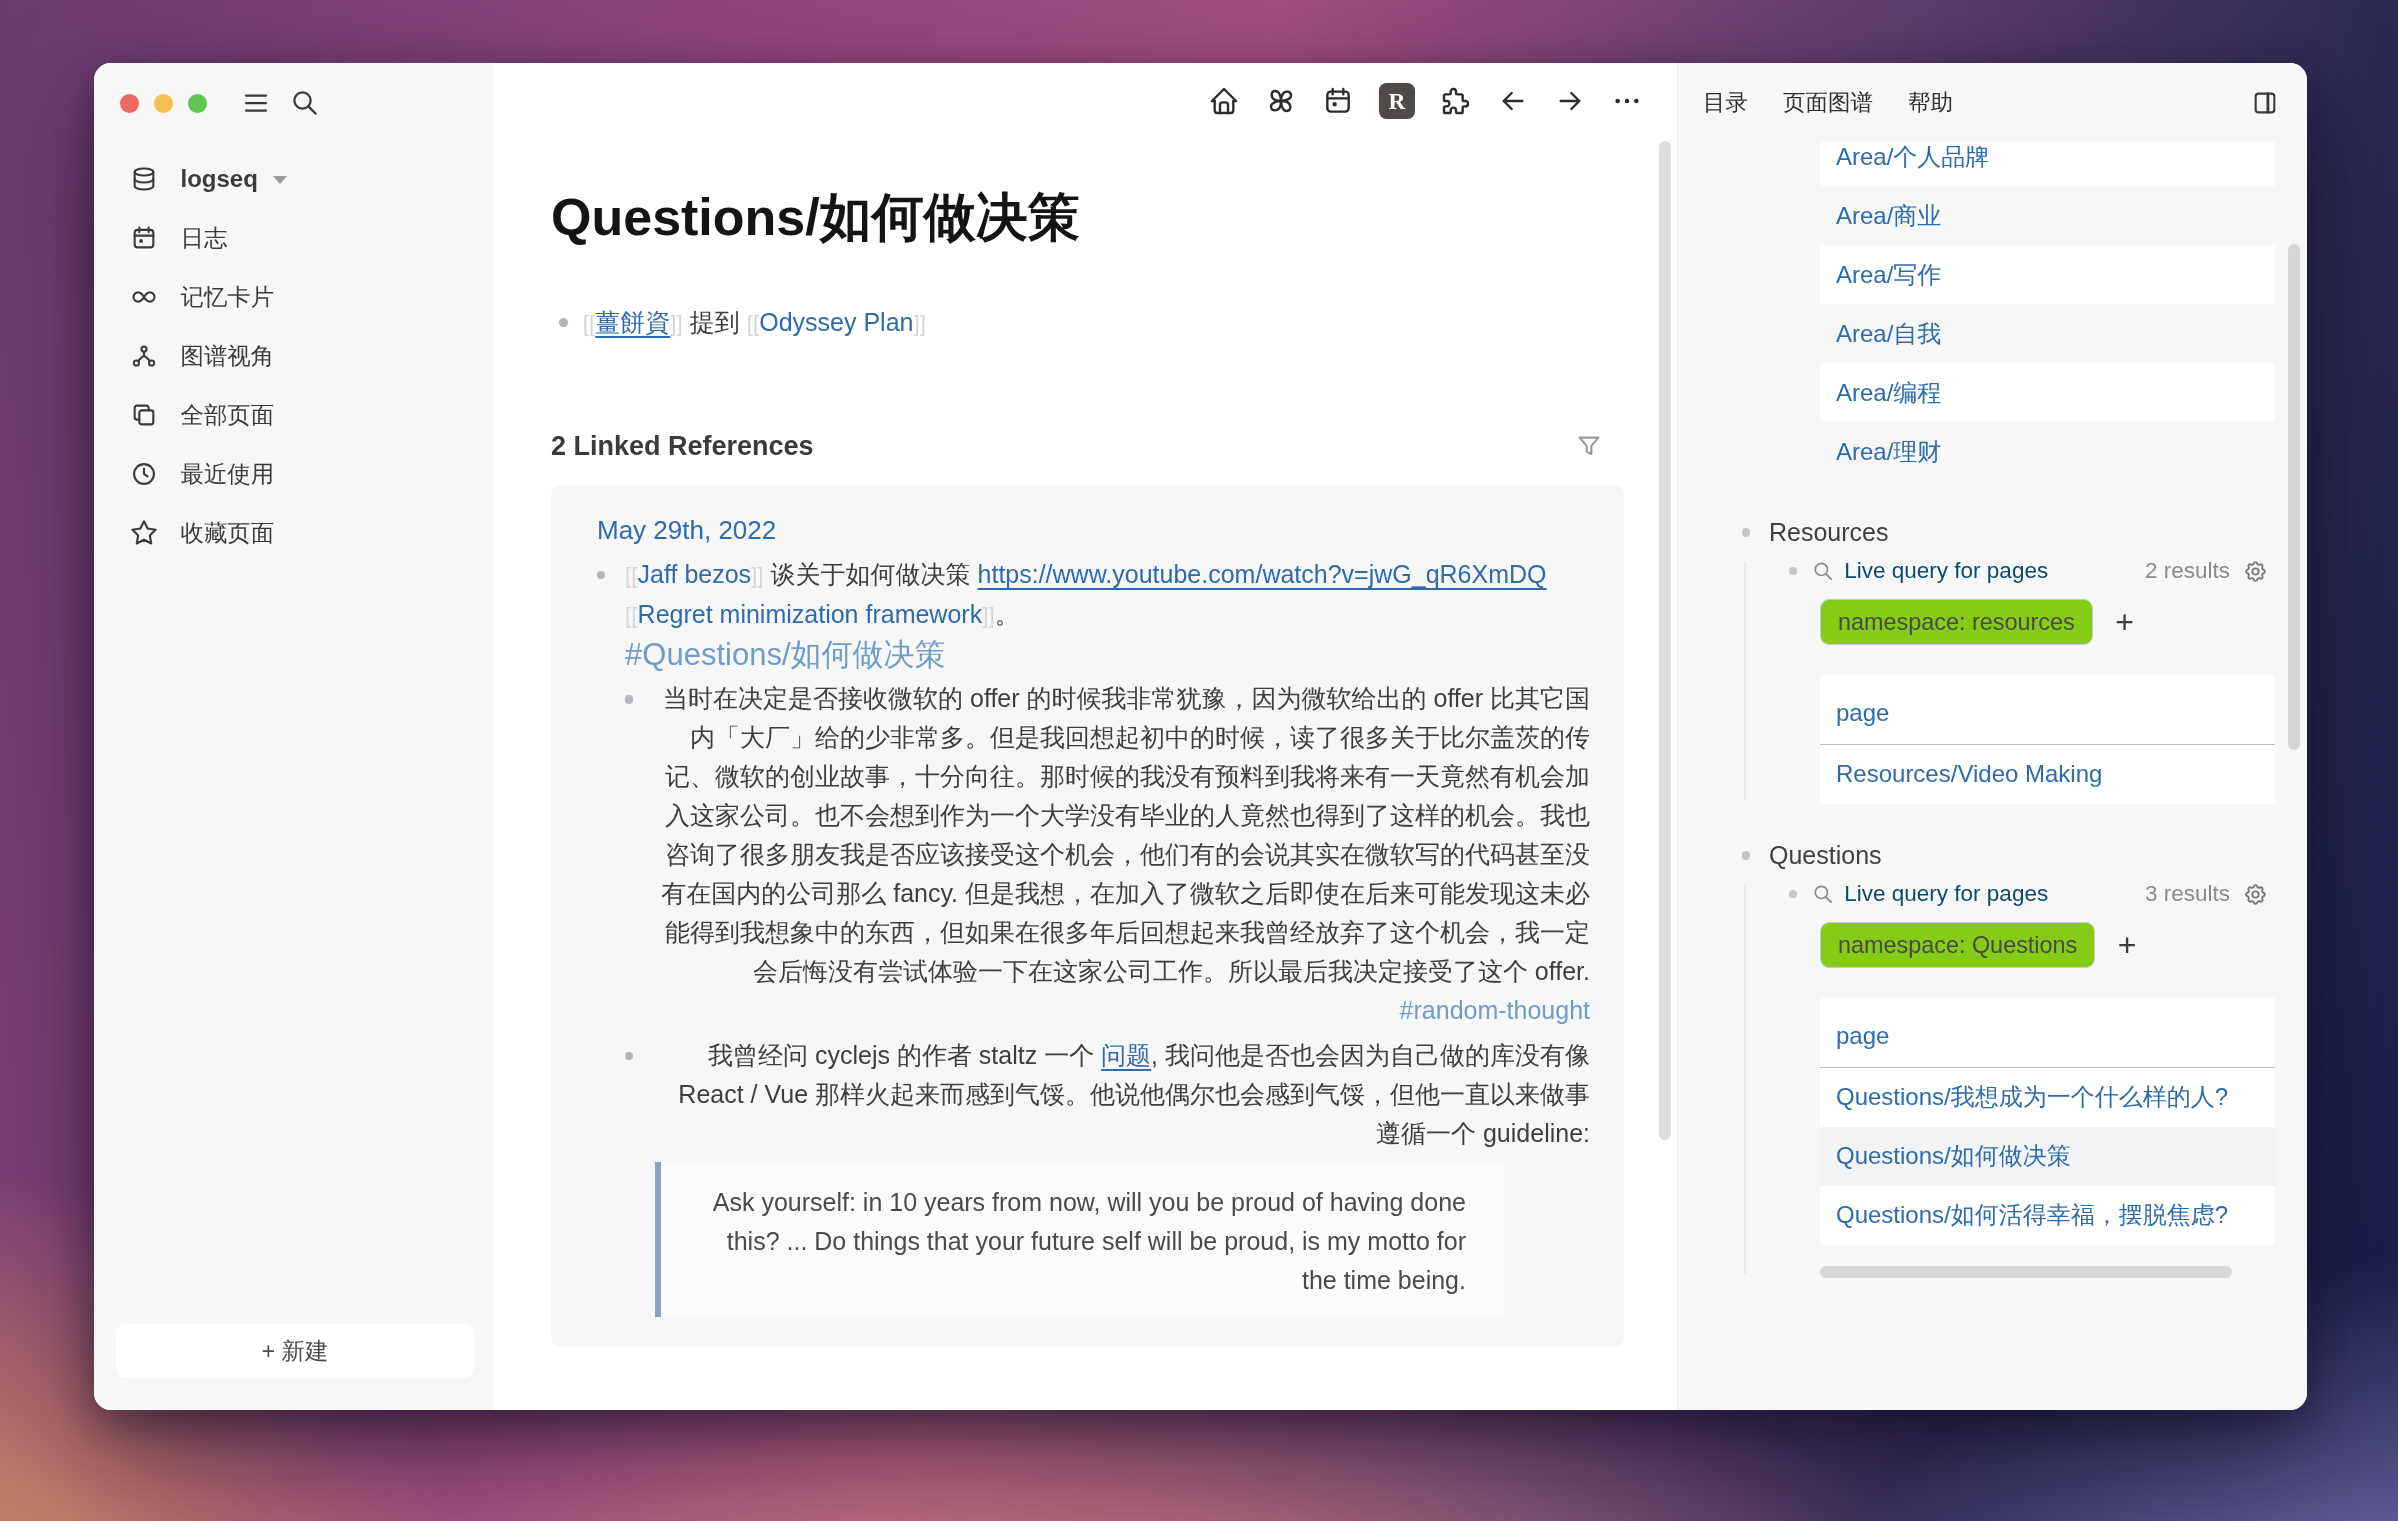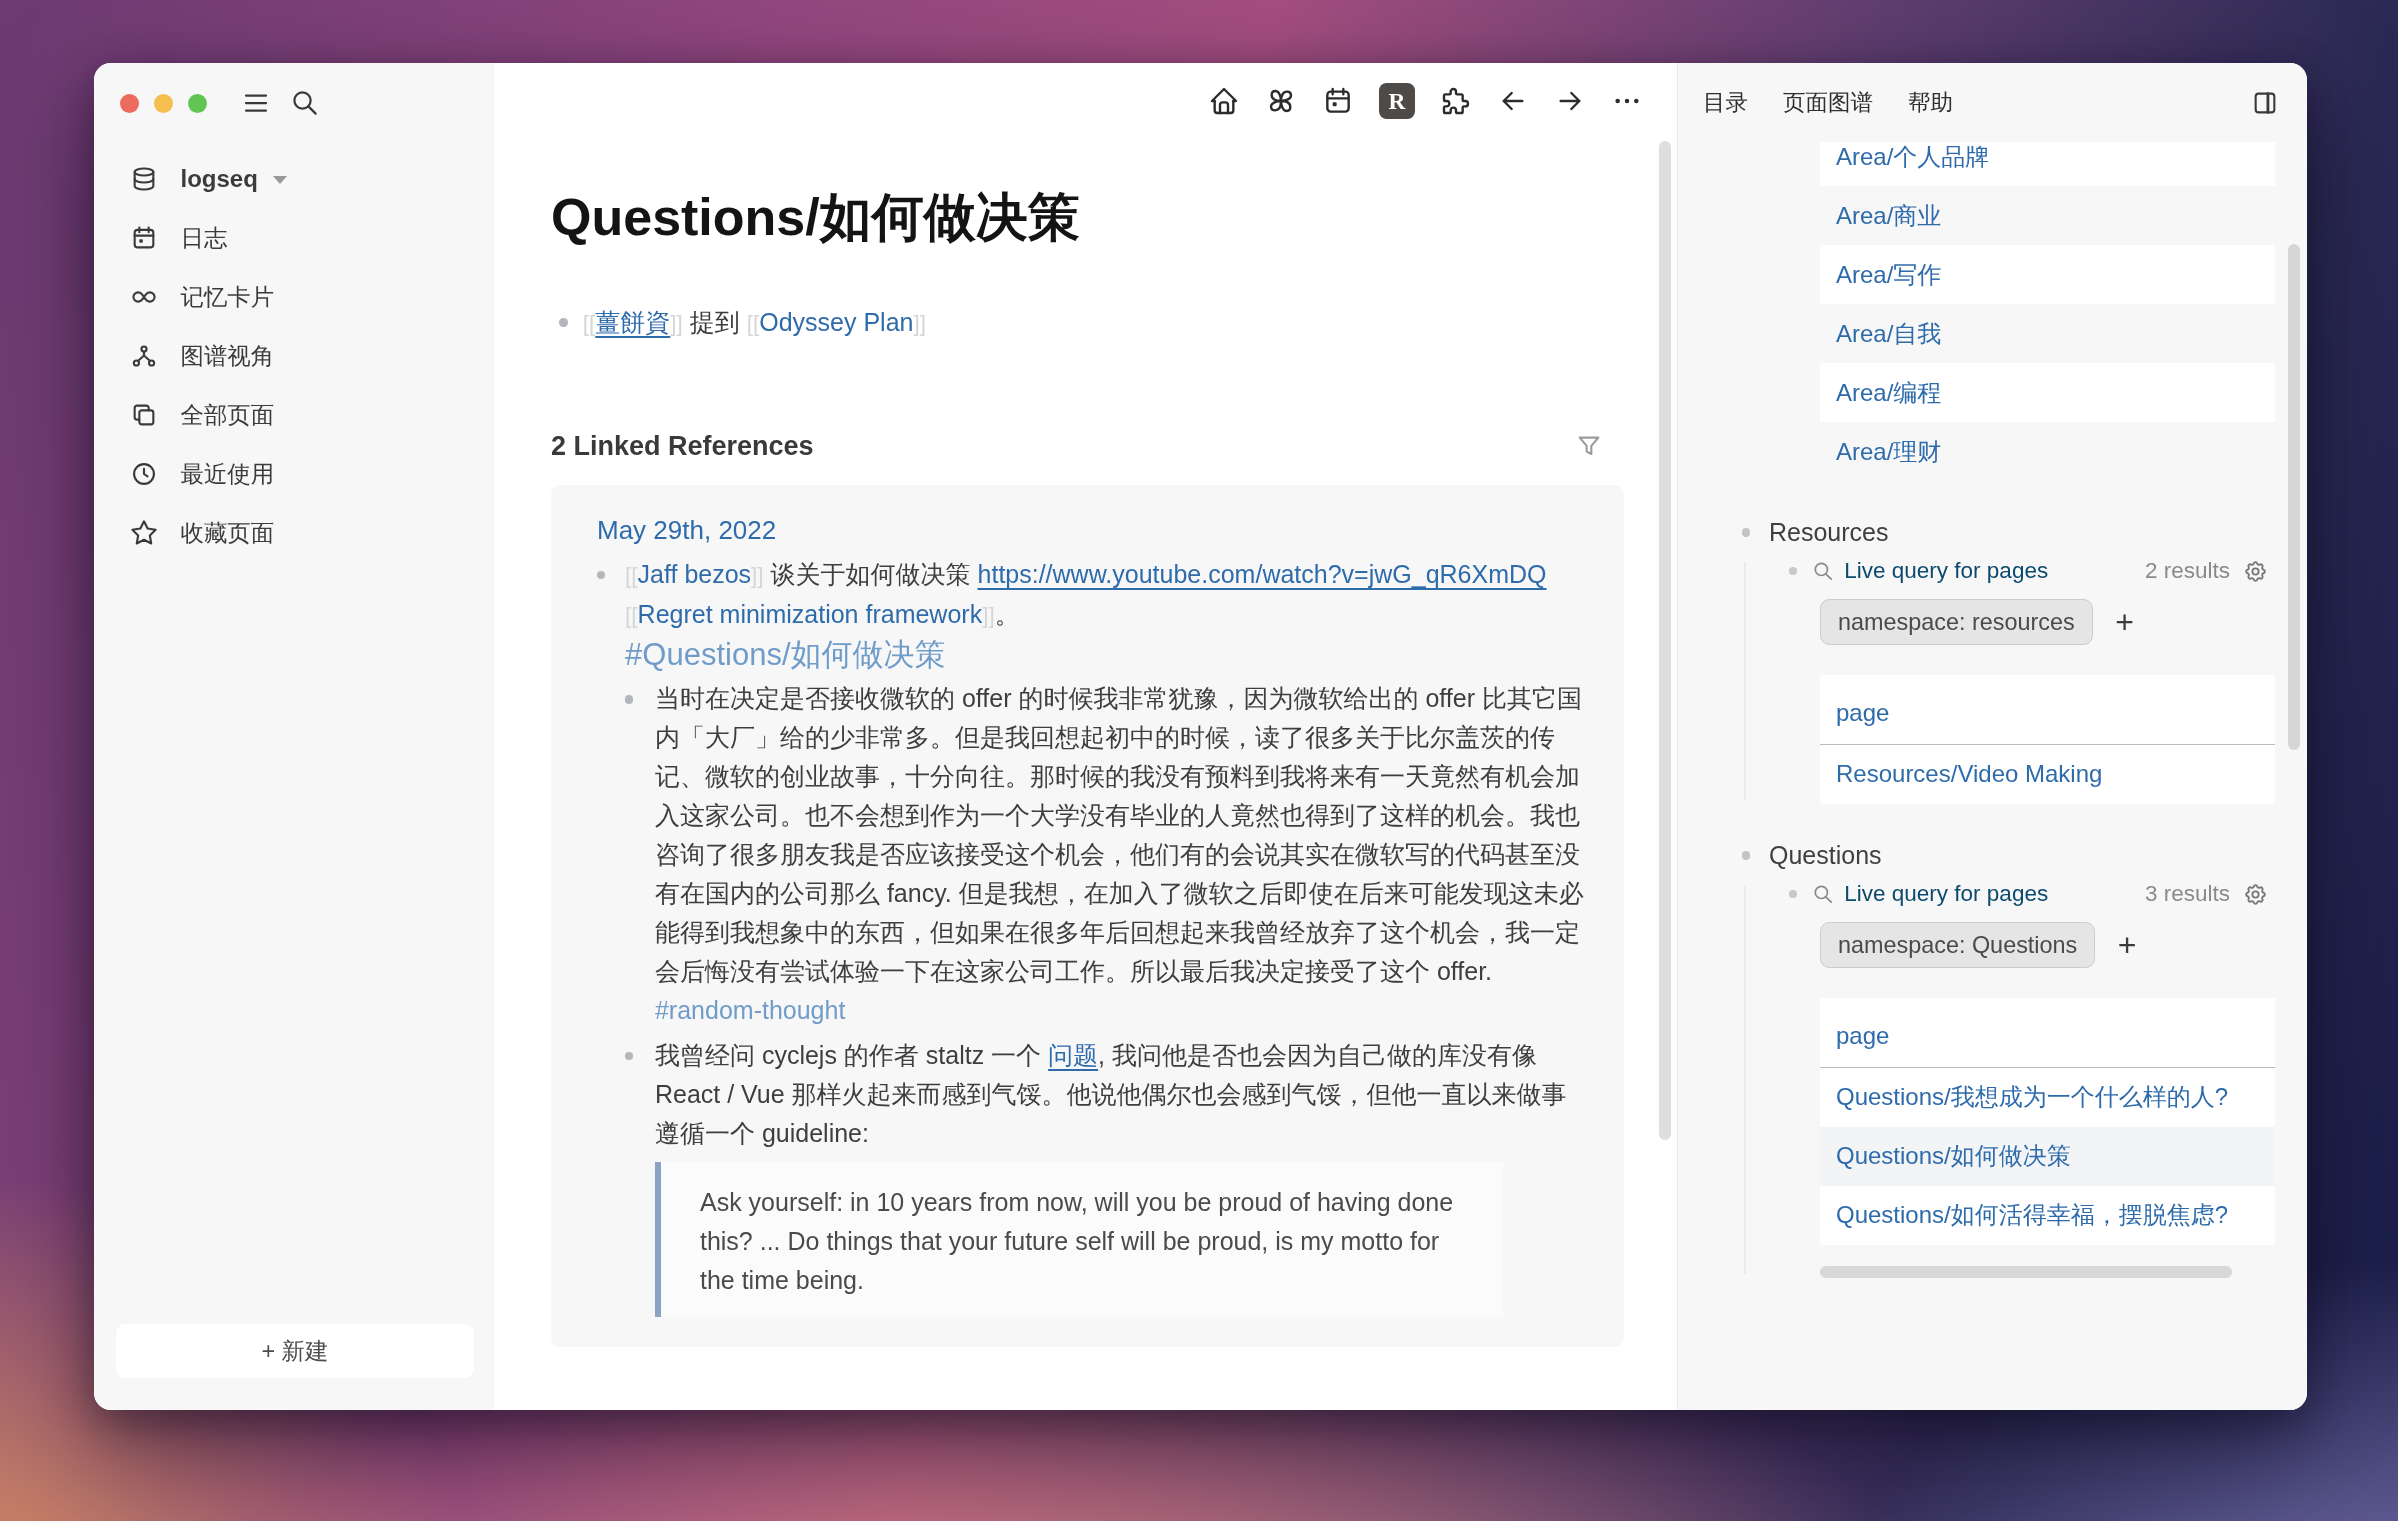--- a/index.html
+++ b/index.html
@@ -51,21 +51,21 @@
   .lr-head { display:flex; align-items:center; justify-content:space-between; margin-top:92px; padding-right:20.6px; width:1073px; }
   .lr-title { font-size:27px; font-weight:600; color:#3a3a3a; }
   .ref-card { width:1073px; background:#f7f7f8; border-radius:9.4px; margin-top:22.5px; padding:22.5px 34px 26px 46px; min-height:843px; }
   .date-link { font-size:26px; color:#2e6bab; cursor:pointer; display:inline-block; margin-top:7.5px; }
   .blk { font-size:25px; line-height:39px; color:#3e3e3e; }
   .lvl { display:flex; margin-top:9.4px; }
   .lvl > .dot { margin-top:16px; }
   .b1 { margin-left:19.7px; flex:1; }
   .lvl-in { display:flex; margin-top:5.6px; }
   .lvl-in > .dot { margin-top:16px; }
-  .b2 { margin-left:21.5px; flex:1; }
+  .b2 { margin-left:21.5px; flex:1;text-align:right; }
   .tag { color:#6f9cc9; cursor:pointer; }
   .tagline { display:block; font-size:31px; }
   .url { word-break:break-all; }
   .quote { margin:9.4px 0 3.7px 0; border-left:6.6px solid #8aa3c2; background:#fbfbfc; padding:20.6px 37px 17px 39px; font-size:25px; line-height:39px; color:#4a4a4a; width:848px; }
   .main-sb { position:absolute; right:5.6px; top:78px; width:12px; height:999px; border-radius:6.6px; background:#dedede; cursor:pointer; }
 
   
   .rs { width:630px; flex:0 0 630px; background:#f7f7f8; border-left:0.9px solid #e9e9e9; position:relative; }
   .rs-head { height:79px; display:flex; align-items:center; padding:0 28px 0 25px; gap:35px; }
   .rs-tab { font-size:22.5px; color:#2f2f2f; cursor:pointer; background:none; border:none; font-family:inherit; }
@@ -76,21 +76,21 @@
   .rs-section { margin:37px 0 0 58px; width:542px; }
   .sec-head { display:flex; align-items:center; font-size:25px; color:#3f3f3f; }
   .sec-head .dot { width:8.4px; height:8.4px; background:#c4c4c6; margin:0 19px 0 5.6px; }
   .sec-body { position:relative; margin-top:11.2px; width:532px; }
   .guide { position:absolute; left:8.4px; top:3.7px; bottom:3.7px; width:1.9px; background:#ebebec; }
   .query-row { display:flex; align-items:center; margin-left:53px; }
   .query-row .dot { width:7.5px; height:7.5px; background:#c8c8ca; margin-right:15px; }
   .q-label { font-size:22.5px; color:#0c4a6e; margin-left:9.4px; }
   .q-results { font-size:22.5px; color:#8a8a8a; margin-left:auto; margin-right:13px; }
   .chip-row { display:flex; align-items:center; margin:15px 0 0 84px; gap:22.5px; }
-  .chip { border:1.9px solid #c9cbce; border-radius:9.4px; background:#e5e5e5; padding:8.4px 17px; font-size:23.4px; color:#4a4a4a; cursor:pointer; }
+  .chip { border:1.9px solid #c9cbce; border-radius:9.4px; background:#84cc16; padding:8.4px 17px; font-size:23.4px; color:#4a4a4a; cursor:pointer; }
   .plus-btn { font-size:32px; color:#3c3c3c; background:none; border:none; cursor:pointer; line-height:1; font-family:inherit; }
   .q-table { margin:30px 0 0 84px; width:455px; background:#fff; }
   .q-th { padding:24px 16px 17px; font-size:24px; color:#2e6bab; border-bottom:1.9px solid #b9bcc0; cursor:pointer; }
   .q-tr { height:59px; display:flex; align-items:center; padding:0 16px; font-size:24px; color:#2e6bab; cursor:pointer; white-space:nowrap; overflow:hidden; }
   .q-tr.alt { background:#f3f4f5; }
   .h-sb { margin:20.6px 0 0 84px; width:412px; height:12px; border-radius:6.6px; background:#d8d8d8; cursor:pointer; }
   .rs-sb { position:absolute; right:7.5px; top:181px; width:12px; height:506px; border-radius:6.6px; background:#d6d6d6; cursor:pointer; }
 </style>
 </head>
 <body>

